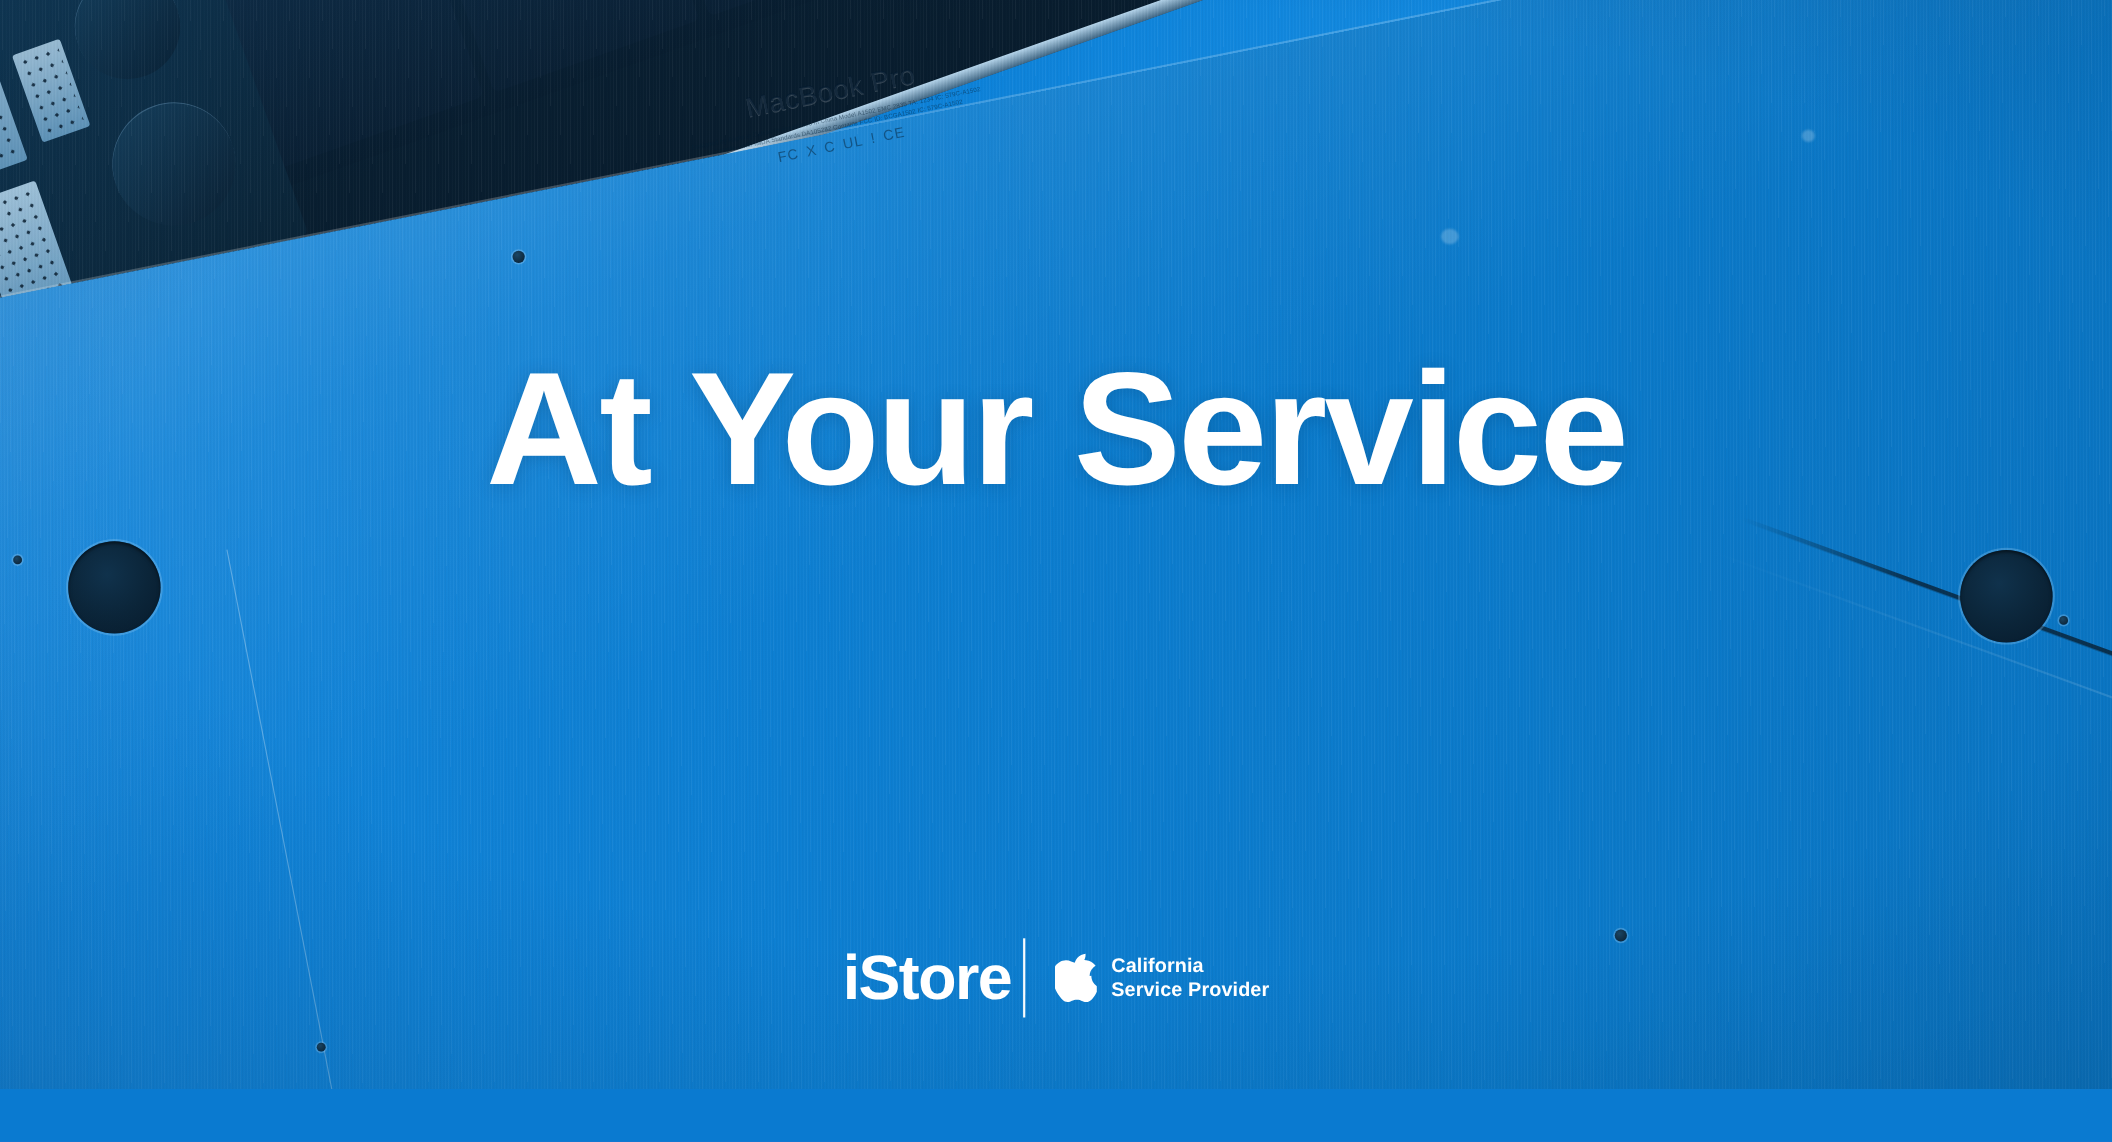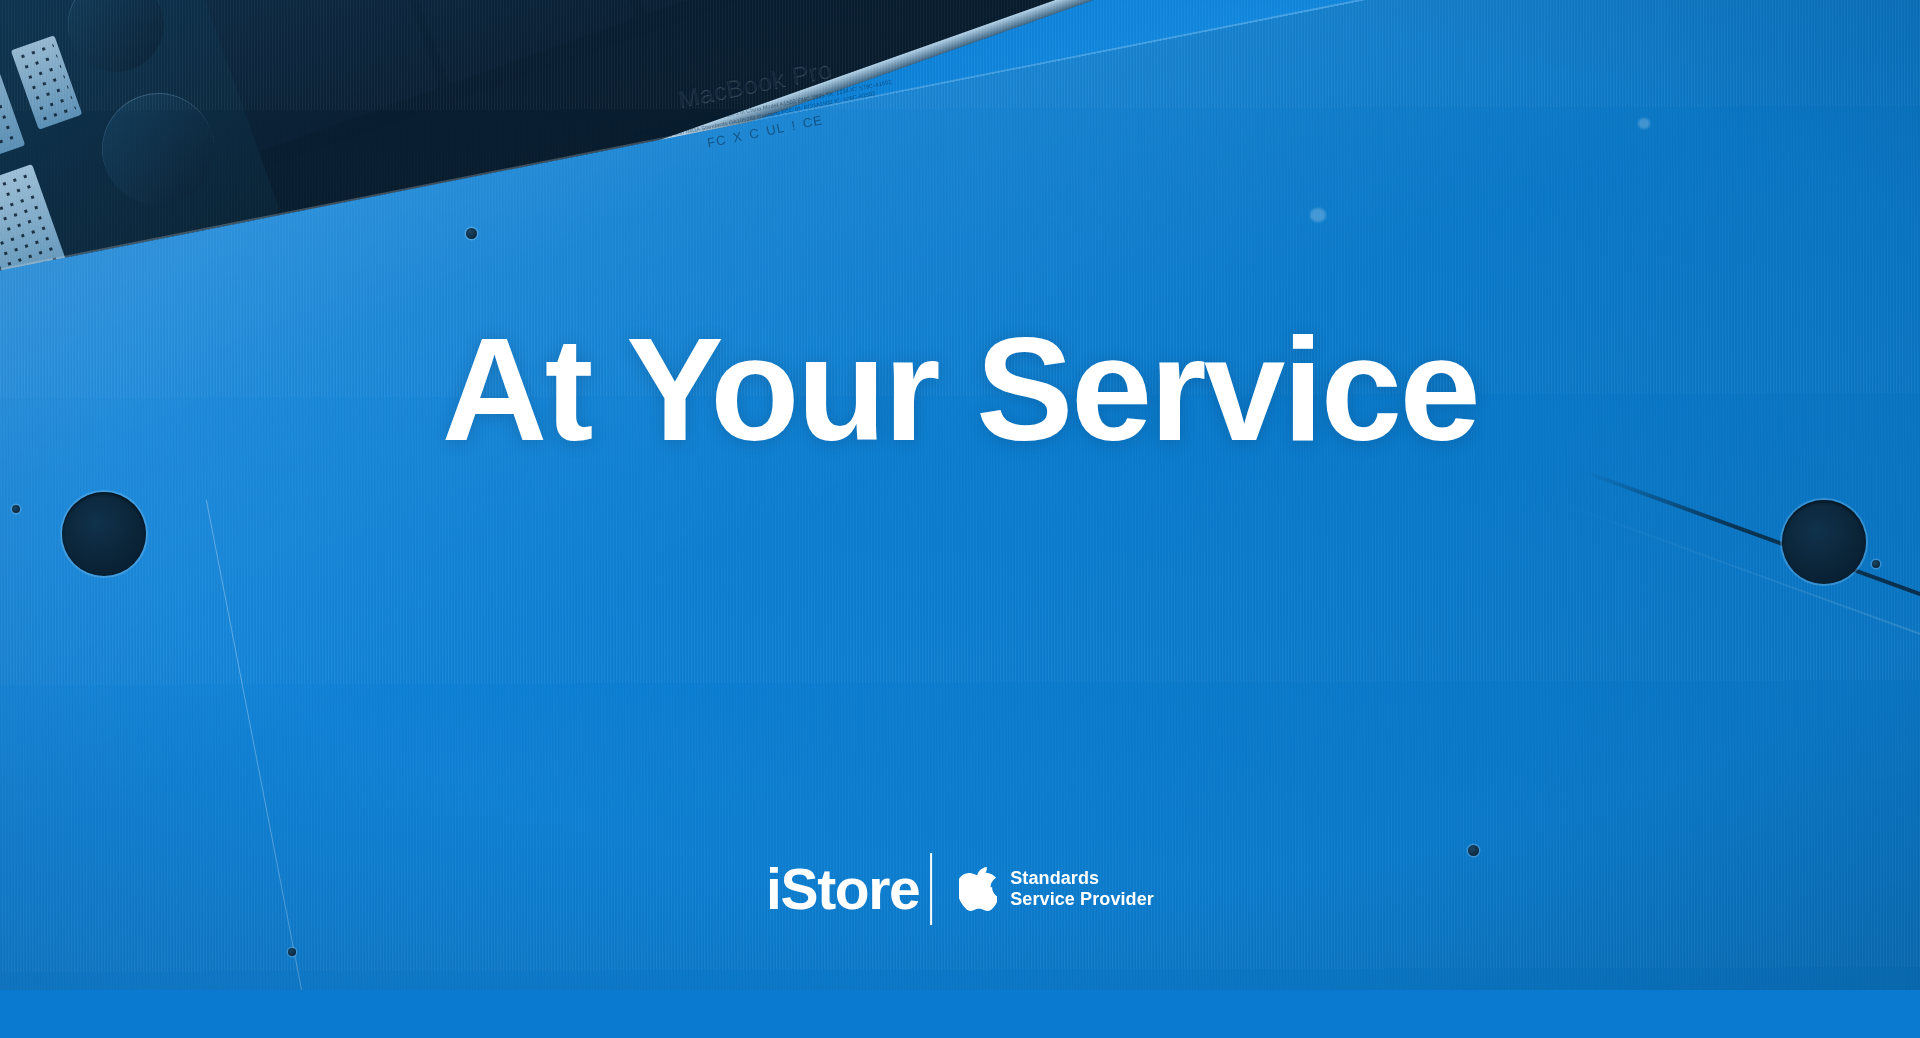--- a/index.html
+++ b/index.html
@@ -429,21 +429,21 @@
       <div class="divider"></div>
 
       <div class="apple-block">
 
         <svg class="apple-logo" viewBox="0 0 170 208" aria-hidden="true">
           <path fill="#ffffff" d="M141.6 110.7c-.3-28.6 23.4-42.4 24.4-43.1-13.3-19.5-34-22.2-41.3-22.5-17.6-1.8-34.3 10.3-43.2 10.3-8.9 0-22.6-10.1-37.2-9.8-19.1.3-36.7 11.1-46.6 28.2C-22.3 108.3-5.8 160 14.2 188.4c9.8 13.9 21.5 29.5 36.9 28.9 14.8-.6 20.4-9.6 38.3-9.6s22.9 9.6 38.5 9.3c15.9-.3 26-14.2 35.7-28.1 11.2-16.1 15.9-31.7 16.2-32.5-.4-.2-31.1-12-31.4-47.4z" transform="translate(0,-14)"></path>
           <path fill="#ffffff" d="M112.9 26.6C120.8 17 126.1 3.7 124.7-9.6c-11.4.5-25.2 7.6-33.3 17.2-7.3 8.5-13.7 22.1-12 35.1 12.7 1 25.7-6.5 33.5-16.1z" transform="translate(0,14)"></path>
         </svg>
 
         <div class="asp-text">
-          <div>Standards</div>
+          <div>California</div>
           <div>Service Provider</div>
         </div>
 
       </div>
     </div>
 
   </div>
 </div>
 
 </body></html>

